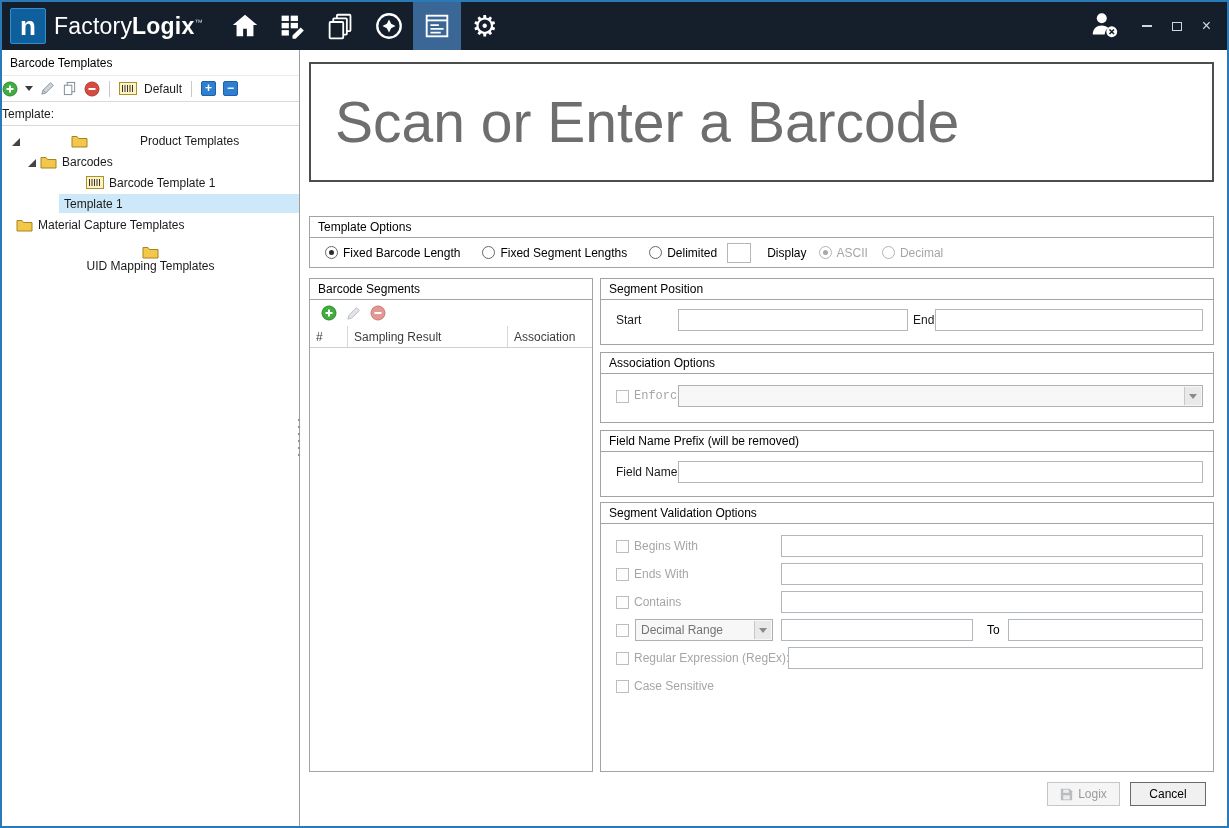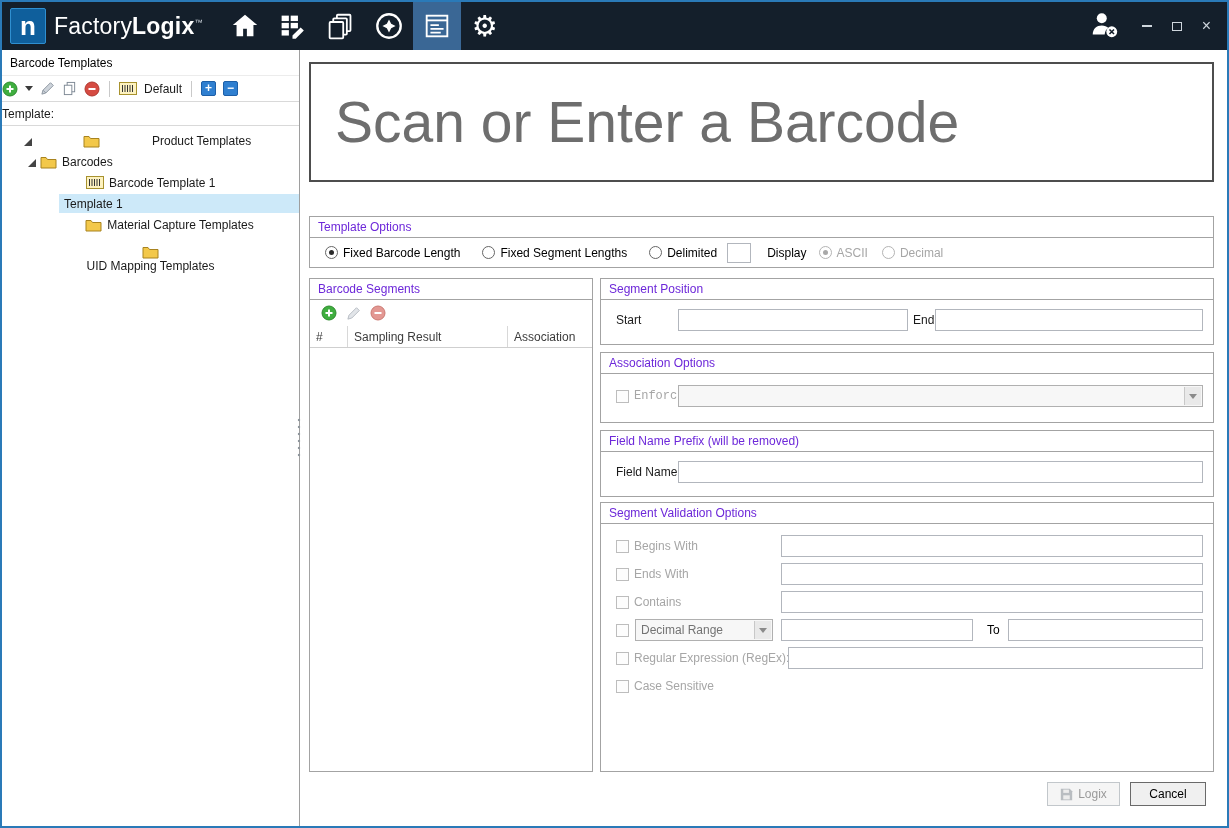--- a/index.html
+++ b/index.html
@@ -44,21 +44,21 @@
   .tlabel { white-space:nowrap; }
   .sel-fill { flex:1; height:19px; margin-left:57px; background:#cde9f9; display:flex; align-items:center; padding-left:5px; }
 
   
   .main { position:absolute; left:300px; top:48px; right:0; bottom:0; background:#fff; }
   .scanbox { position:absolute; left:7px; top:12px; width:905px; height:120px; border:2px solid #4d4d4d;
              display:flex; align-items:center; }
   .scan-text { color:#6e6e6e; font-size:57px; font-weight:300; padding-left:24px; white-space:nowrap; }
 
   .group { position:absolute; border:1px solid #a3a3a3; background:#fff; }
-  .gtitle { height:21px; line-height:21px; padding-left:8px; color:#6d28d9; border-bottom:1px solid #a3a3a3; }
+  .gtitle { height:21px; line-height:21px; padding-left:8px; color:#000000; border-bottom:1px solid #a3a3a3; }
 
   .opt-row { height:29px; display:flex; align-items:center; padding-left:15px; }
   .radio { width:13px; height:13px; border:1px solid #666; border-radius:50%; background:#fff; position:relative; flex:none; }
   .radio.checked::after { content:""; position:absolute; inset:3px; border-radius:50%; background:#2b2b2b; }
   .radio.disabled { border-color:#b4b4b4; }
   .radio.disabled.checked::after { background:#a8a8a8; }
   .rlabel { margin-left:5px; color:#000; }
   .dis { color:#a6a6a6; }
   .tb { border:1px solid #b2b6bd; background:#fff; height:22px; font:12px "Liberation Sans","DejaVu Sans",sans-serif; padding:0 4px; }
 
@@ -204,21 +204,21 @@
       </span>
       <span>Default</span>
       <span class="sep"></span>
       <span class="sq-btn">+</span>
       <span class="sq-btn">−</span>
     </div>
 
     <div class="sb-template">Template:</div>
 
     <div class="tree">
-      <div class="tree-row" style="padding-left:20px;gap:47px;">
+      <div class="tree-row" style="padding-left:8px;gap:47px;">
         <span class="twisty expanded"></span>
         <span class="ticon">
           <svg width="17" height="14" viewBox="0 0 17 14">
               <path d="M1 2.5h5l1.5 2H16v8.5H1z" fill="#f3c84a" stroke="#a8831f"></path>
             </svg>
         </span>
         <span class="tlabel">Product Templates</span>
       </div>
       <div class="tree-row" style="padding-left:24px;">
         <span class="twisty expanded"></span>
@@ -238,21 +238,21 @@
               </g>
             </svg>
         </span>
         <span class="tlabel">Barcode Template 1</span>
       </div>
       <div class="tree-row">
         <span class="sel-fill">
           <span class="tlabel">Template 1</span>
         </span>
       </div>
-      <div class="tree-row" style="padding-left:24px;justify-content:center;">
+      <div class="tree-row" style="">
         <span class="twisty hidden"></span>
         <span class="ticon">
           <svg width="17" height="14" viewBox="0 0 17 14">
               <path d="M1 2.5h5l1.5 2H16v8.5H1z" fill="#f3c84a" stroke="#a8831f"></path>
             </svg>
         </span>
         <span class="tlabel">Material Capture Templates</span>
       </div>
       <div class="tree-row" style="flex-direction:column;">
         <span class="twisty hidden"></span>

